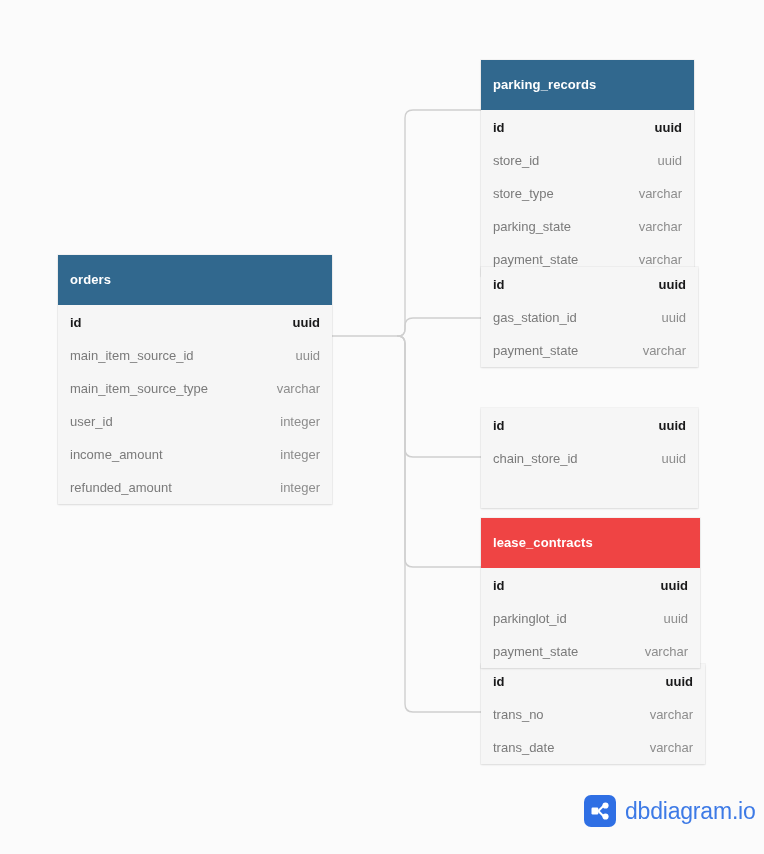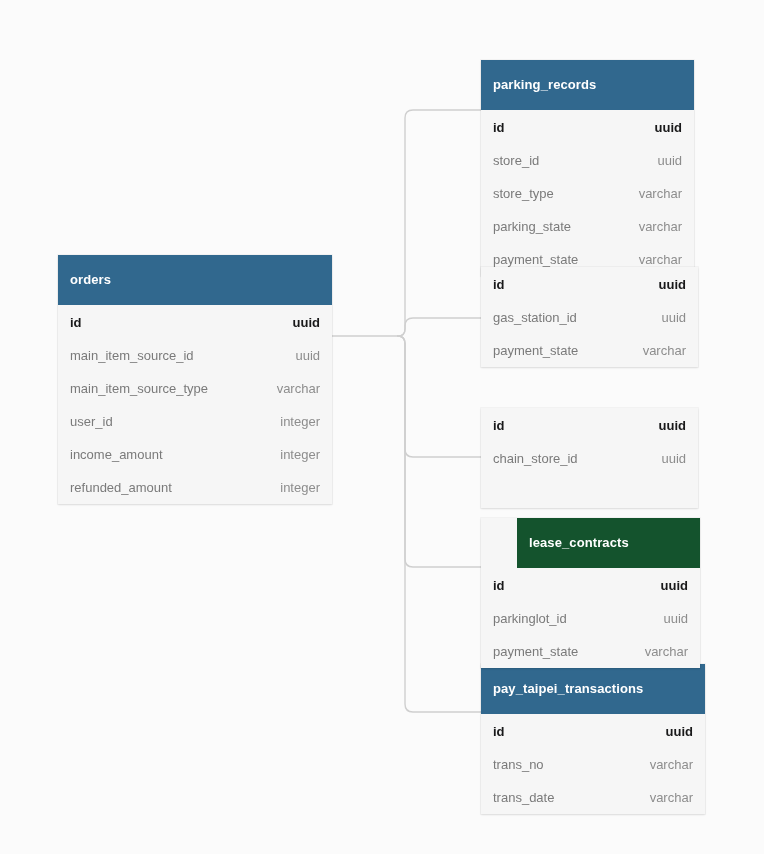--- a/index.html
+++ b/index.html
@@ -216,49 +216,62 @@
             <span class="fld-name" data-name="field-name">chain_store_id</span>
             <span class="fld-type" data-name="field-type">uuid</span>
           </div>
           <div class="fld" data-name="table-field-row">
             <span class="fld-name" data-name="field-name"></span>
             <span class="fld-type" data-name="field-type"></span>
           </div>
         </div>
       </div>
       <div class="tbl" data-name="table-card-lease_contracts" style="left: 481px; top: 518px; width: 219px; background: rgb(246, 246, 246);">
-        <div class="tbl-header" data-name="table-header-lease_contracts" style="background: #14532d; margin-left: 36px;">lease_contracts</div>
+        <div class="tbl-header" data-name="table-header-lease_contracts" style="background: #ef4444;">lease_contracts</div>
         <div class="tbl-body" data-name="table-body-lease_contracts" style="background: rgb(246, 246, 246);">
           <div class="fld pk" data-name="table-field-row">
             <span class="fld-name" data-name="field-name">id</span>
             <span class="fld-type" data-name="field-type">uuid</span>
           </div>
           <div class="fld" data-name="table-field-row">
             <span class="fld-name" data-name="field-name">parkinglot_id</span>
             <span class="fld-type" data-name="field-type">uuid</span>
           </div>
           <div class="fld" data-name="table-field-row">
             <span class="fld-name" data-name="field-name">payment_state</span>
             <span class="fld-type" data-name="field-type">varchar</span>
           </div>
         </div>
       </div>
       <div class="tbl" data-name="table-card-pay_taipei_transactions" style="left: 481px; top: 664px; width: 224px; background: rgb(246, 246, 246);">
-        <div class="tbl-header" data-name="table-header-pay_taipei_transactions" style="background: rgb(49, 104, 142);">pay_taipei_transactions</div>
         <div class="tbl-body" data-name="table-body-pay_taipei_transactions" style="background: rgb(246, 246, 246);">
           <div class="fld pk" data-name="table-field-row">
             <span class="fld-name" data-name="field-name">id</span>
             <span class="fld-type" data-name="field-type">uuid</span>
           </div>
           <div class="fld" data-name="table-field-row">
             <span class="fld-name" data-name="field-name">trans_no</span>
             <span class="fld-type" data-name="field-type">varchar</span>
           </div>
           <div class="fld" data-name="table-field-row">
             <span class="fld-name" data-name="field-name">trans_date</span>
             <span class="fld-type" data-name="field-type">varchar</span>
           </div>
         </div>
       </div>
     </div>
 
+  <div id="watermark" data-name="dbdiagram-watermark">
+    <span class="logo-box" data-name="dbdiagram-logo-icon" style="background: rgb(47, 111, 228);">
+      <svg width="32" height="32" viewBox="0 0 32 32" aria-hidden="true">
+        <g fill="#ffffff">
+          <circle cx="21.5" cy="10.5" r="3.1"></circle>
+          <circle cx="21.5" cy="21.5" r="3.1"></circle>
+          <rect x="7.5" y="12.6" width="6.8" height="6.8" rx="1.2"></rect>
+          <path d="M14.3 16 L19.6 10.8" stroke="#ffffff" stroke-width="1.9" fill="none"></path>
+          <path d="M14.3 16 L19.6 21.2" stroke="#ffffff" stroke-width="1.9" fill="none"></path>
+        </g>
+      </svg>
+    </span>
+    <span class="wm-text" data-name="dbdiagram-wordmark" style="color: rgb(61, 122, 230);">dbdiagram.io</span>
+  </div>
 
 </div>
 
 </body></html>

